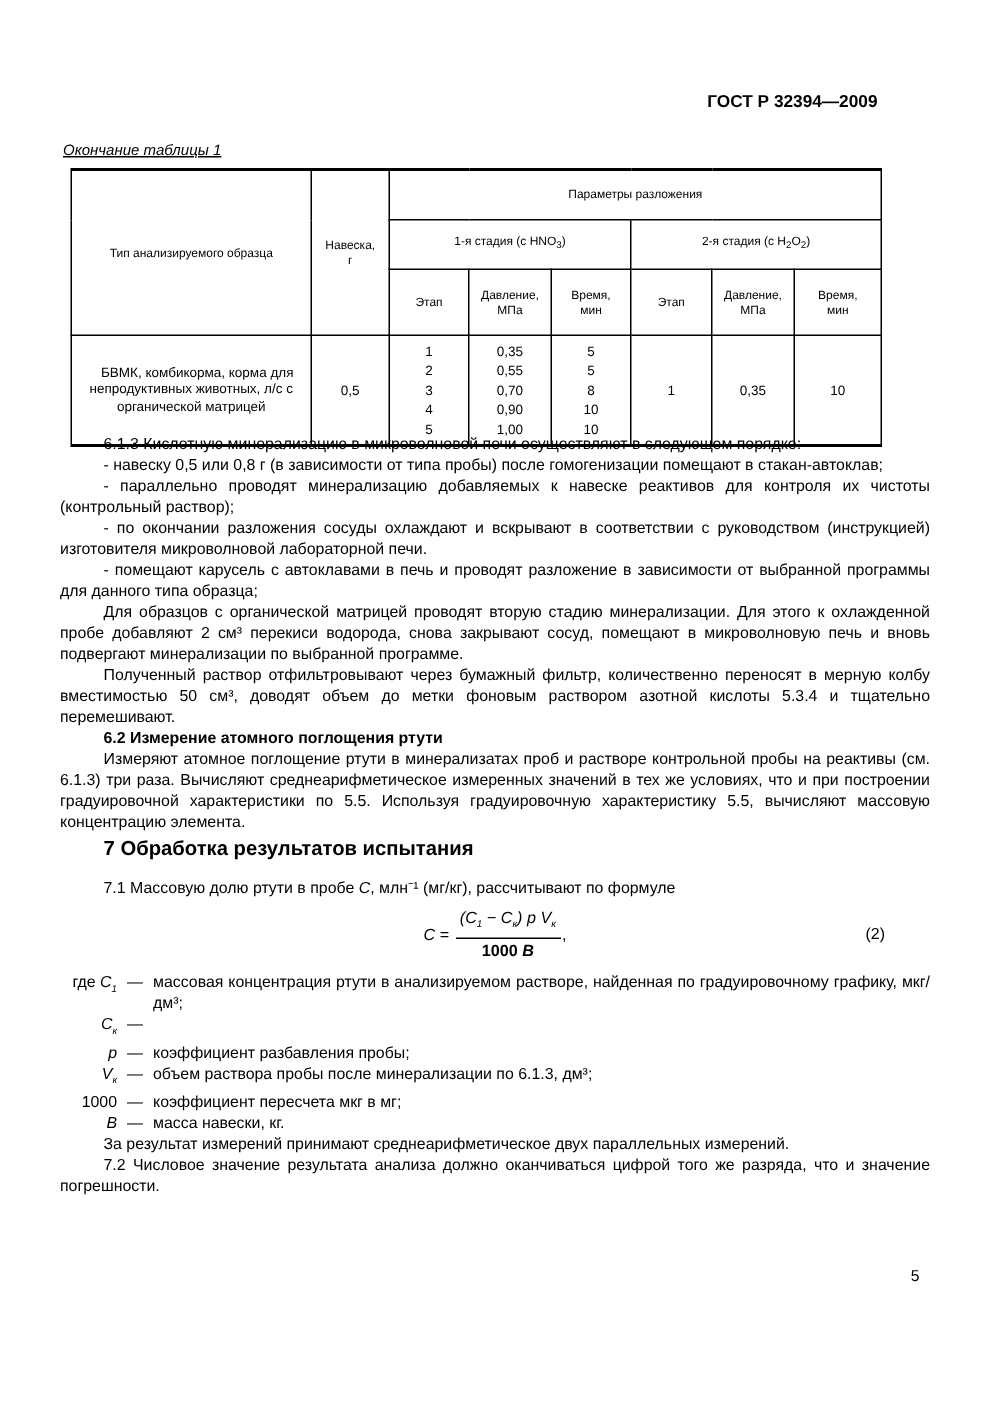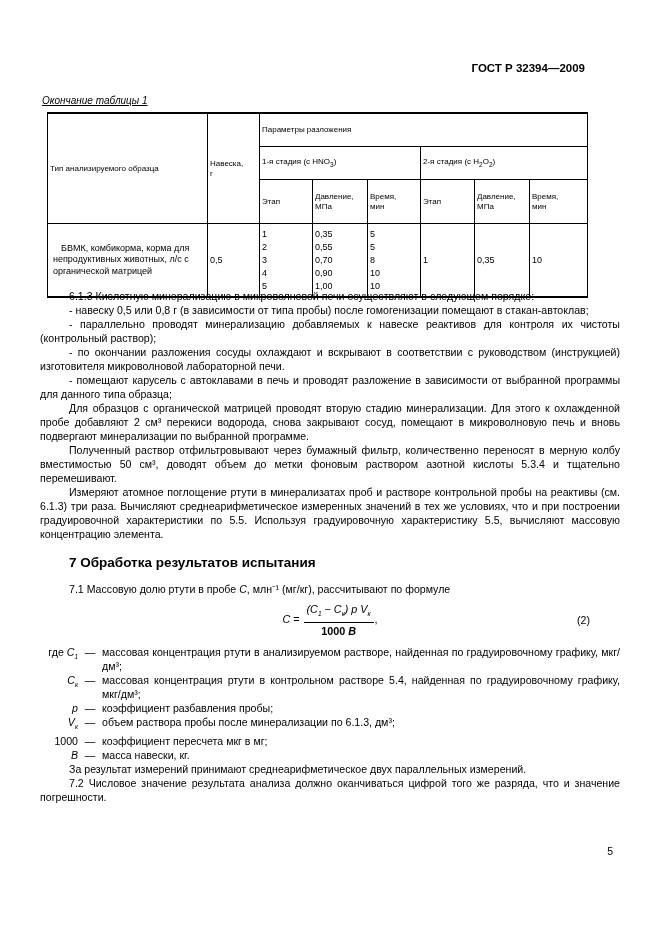--- a/index.html
+++ b/index.html
@@ -19,42 +19,42 @@
     position:absolute; top:95px; left:42px;
     font-style:italic; font-size:10px;text-decoration:underline;
   }
   table.decomp {
     position:absolute; top:112px; left:47px;
     width:540px; border-collapse:collapse; table-layout:fixed;
     font-size:8px; line-height:10px;
     border-top:2px solid #000; border-bottom:2px solid #000;
   }
   table.decomp td {
-    border:1px solid #000; vertical-align:middle;
+    border:1px solid #000; text-align:center; vertical-align:middle;
     padding:1px 2px;
   }
   table.decomp tr.r1 td { height:30px; }
   table.decomp tr.r2 td { height:30px; }
   table.decomp tr.r3 td { height:41px; }
   table.decomp tr.rdata td { height:68px; font-size:9px; line-height:13px; }
   td.type-cell {
     text-align:left; text-indent:8px;
     padding:2px 5px !important; line-height:11.5px !important;
   }
   .pre { white-space:pre-line; }
   sub { font-size:6.5px; }
   .content {
     position:absolute; top:289px; left:40px; width:580px;
     font-size:10.6px; line-height:14px; text-align:justify;
   }
   .content p { margin:0; text-indent:29px; }
   .bold { font-weight:bold; }
   .h7 {
     font-size:13.5px; font-weight:bold; line-height:17px;
-    text-indent:19px; margin:13px 0 11px !important; text-align:left;
+    text-indent:19px; margin:2px 0 11px !important; text-align:left;
   }
   .formula-block { position:relative; padding:7px 0 5px; }
   .formula-center { text-align:center; font-size:10.8px; line-height:13px; }
   .frac { display:inline-block; vertical-align:middle; margin:0 1px; }
   .frac .num { display:block; border-bottom:1px solid #000; padding:0 3px 2px; }
   .frac .den { display:block; padding-top:2px;font-weight:bold; }
   .formula-tag { position:absolute; right:30px; top:50%; transform:translateY(-50%); font-size:10.6px; }
   .defs { margin-top:2px; }
   .def-row { display:grid; grid-template-columns:38px 24px 1fr; }
   .def-term { text-align:right; white-space:nowrap; }
@@ -133,41 +133,41 @@
     </table>
 
   <div class="content">
     <p>6.1.3  Кислотную минерализацию в микроволновой печи осуществляют в следующем порядке:</p>
     <p>-  навеску 0,5 или 0,8 г (в зависимости от типа пробы) после гомогенизации помещают в стакан-автоклав;</p>
     <p>-  параллельно проводят минерализацию добавляемых к навеске реактивов для контроля их чистоты (контрольный раствор);</p>
     <p>-  по окончании разложения сосуды охлаждают и вскрывают в соответствии с руководством (инструкцией) изготовителя микроволновой лабораторной печи.</p>
     <p>-  помещают карусель с автоклавами в печь и проводят разложение в зависимости от выбранной программы для данного типа образца;</p>
     <p>Для образцов с органической матрицей проводят вторую стадию минерализации. Для этого к охлажденной пробе добавляют 2 см³ перекиси водорода, снова закрывают сосуд, помещают в микроволновую печь и вновь подвергают минерализации по выбранной программе.</p>
     <p>Полученный раствор отфильтровывают через бумажный фильтр, количественно переносят в мерную колбу вместимостью 50 см³, доводят объем до метки фоновым раствором азотной кислоты 5.3.4 и тщательно перемешивают.</p>
+    <p class="bold">6.2  Измерение атомного поглощения ртути</p>
     <p>Измеряют атомное поглощение ртути в минерализатах проб и растворе контрольной пробы на реактивы (см. 6.1.3) три раза. Вычисляют среднеарифметическое измеренных значений в тех же условиях, что и при построении градуировочной характеристики по 5.5. Используя градуировочную характеристику 5.5, вычисляют массовую концентрацию элемента.</p>
     <p class="h7">7  Обработка результатов испытания</p>
     <p><span>7.1  Массовую долю ртути в пробе </span><i>C</i><span>, млн⁻¹ (мг/кг), рассчитывают по формуле</span></p>
 
     <div class="formula-block">
       <div class="formula-center">
         <i>C</i><span> = </span><span class="frac"><span class="num"><i>(C</i><sub><i>1</i></sub><i> − C</i><sub><i>к</i></sub><i>) p V</i><sub><i>к</i></sub></span><span class="den"><span>1000 </span><i>B</i></span></span><span>,</span>
       </div>
       <span class="formula-tag">(2)</span>
     </div>
 
     <div class="defs">
       <div class="def-row">
         <span class="def-term"><span>где </span><i>C</i><sub><i>1</i></sub></span>
         <span class="def-dash">—</span>
         <span class="def-text">массовая концентрация ртути в анализируемом растворе, найденная по градуировочному графику, мкг/дм³;</span>
       </div>
       <div class="def-row">
         <span class="def-term"><i>C</i><sub><i>к</i></sub></span>
         <span class="def-dash">—</span>
-        <span class="def-text">массовая концентрация ртути в контрольном растворе 5.4, найденная по градуировочному графику, мкг/дм³;</span>
       </div>
       <div class="def-row">
         <span class="def-term"><i>p</i></span>
         <span class="def-dash">—</span>
         <span class="def-text">коэффициент разбавления пробы;</span>
       </div>
       <div class="def-row">
         <span class="def-term"><i>V</i><sub><i>к</i></sub></span>
         <span class="def-dash">—</span>
         <span class="def-text">объем раствора пробы после минерализации по 6.1.3, дм³;</span>

